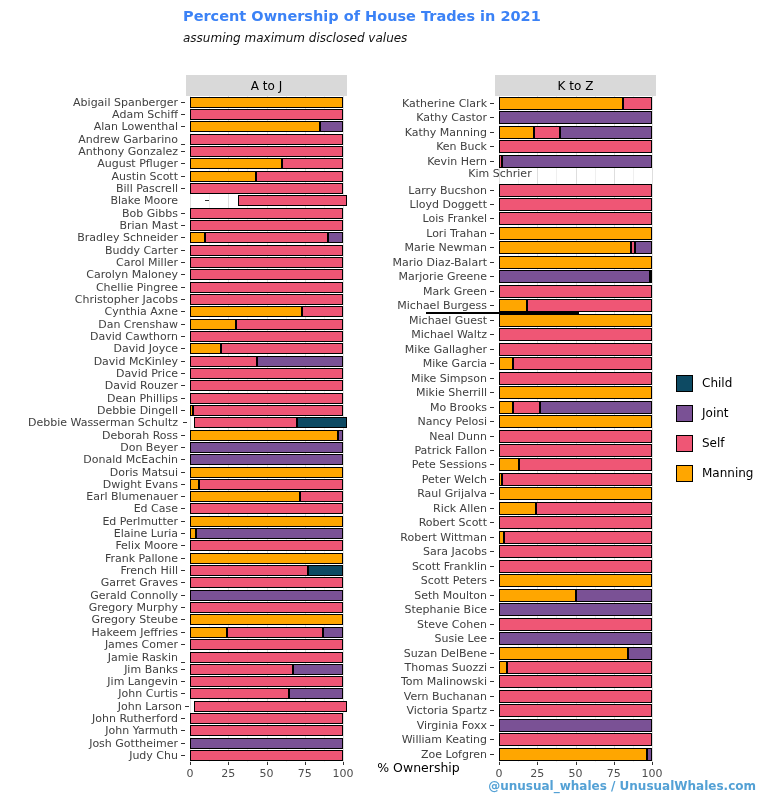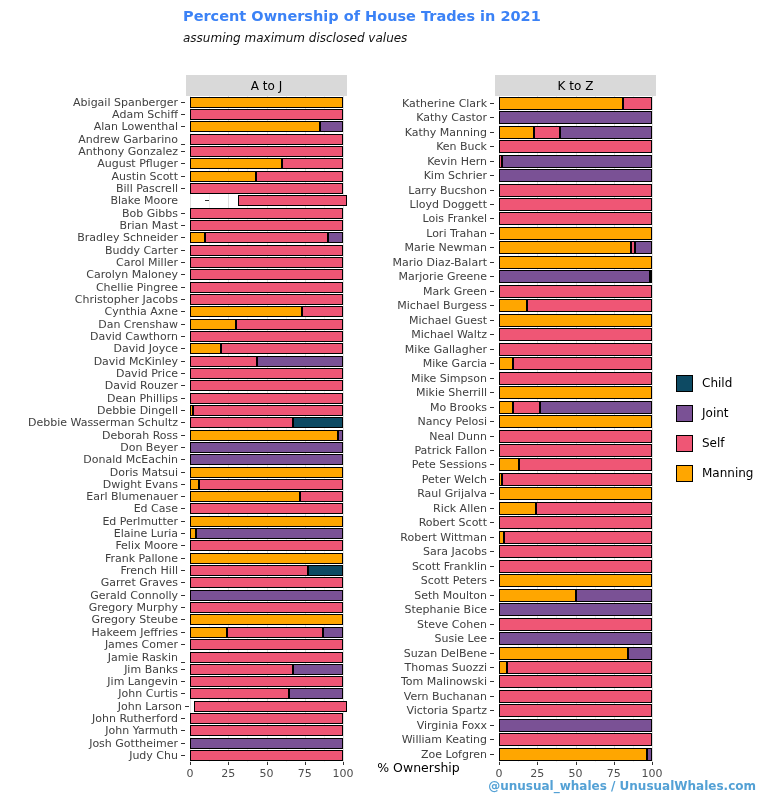--- a/index.html
+++ b/index.html
@@ -238,21 +238,21 @@
             </div>
           </div>
           <div class="row" style="height: 12.3333px;">
             <div class="name">Debbie Dingell</div>
             <div class="tickmark"></div>
             <div class="track">
               <div class="seg" title="Debbie Dingell — Spouse: 2%" style="width: 2%; background: rgb(255, 166, 0);"></div>
               <div class="seg" title="Debbie Dingell — Self: 98%" style="width: 98%; background: rgb(239, 86, 117);"></div>
             </div>
           </div>
-          <div class="row" style="height: 12.3333px;">
+          <div class="row" style="height: 12.3333px; justify-content: space-between;">
             <div class="name">Debbie Wasserman Schultz</div>
             <div class="tickmark"></div>
             <div class="track">
               <div class="seg" title="Debbie Wasserman Schultz — Self: 67%" style="width: 67%; background: rgb(239, 86, 117);"></div>
               <div class="seg" title="Debbie Wasserman Schultz — Child: 33%" style="width: 33%; background: rgb(13, 74, 99);"></div>
             </div>
           </div>
           <div class="row" style="height: 12.3333px;">
             <div class="name">Deborah Ross</div>
             <div class="tickmark"></div>
@@ -509,21 +509,21 @@
             </div>
           </div>
           <div class="row" style="height: 14.4783px;">
             <div class="name">Kevin Hern</div>
             <div class="tickmark"></div>
             <div class="track">
               <div class="seg" title="Kevin Hern — Self: 2%" style="width: 2%; background: rgb(239, 86, 117);"></div>
               <div class="seg" title="Kevin Hern — Joint: 98%" style="width: 98%; background: rgb(122, 81, 149);"></div>
             </div>
           </div>
-          <div class="row" style="height: 14.4783px;">
+          <div class="row" style="height: 14.4783px; flex-direction: column;">
             <div class="name">Kim Schrier</div>
             <div class="tickmark"></div>
             <div class="track">
               <div class="seg" title="Kim Schrier — Joint: 100%" style="width: 100%; background: rgb(122, 81, 149);"></div>
             </div>
           </div>
           <div class="row" style="height: 14.4783px;">
             <div class="name">Larry Bucshon</div>
             <div class="tickmark"></div>
             <div class="track">

